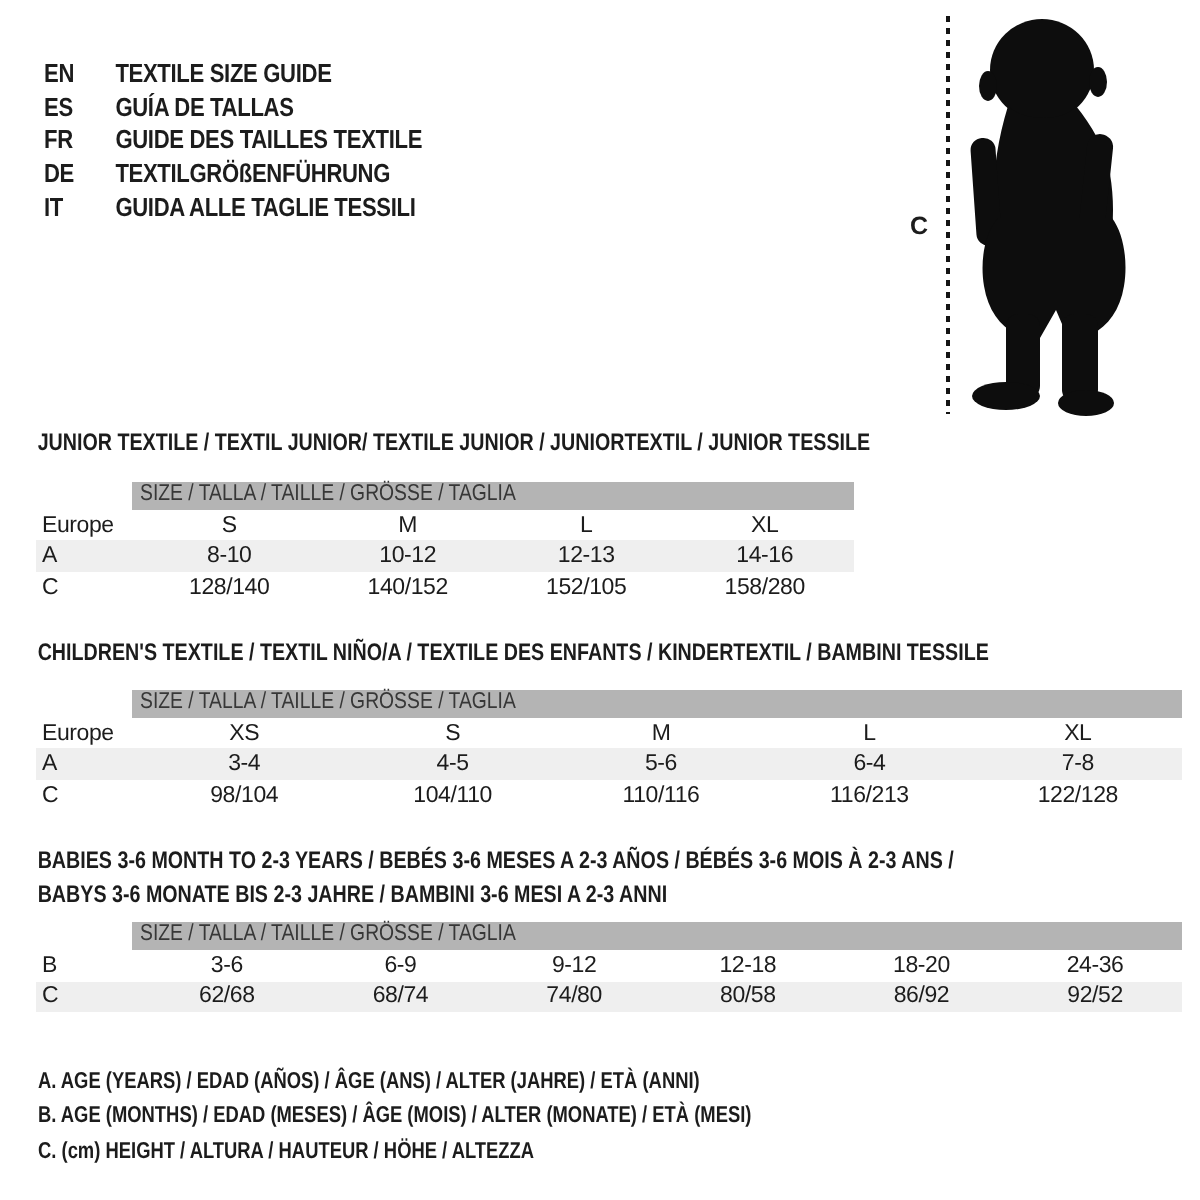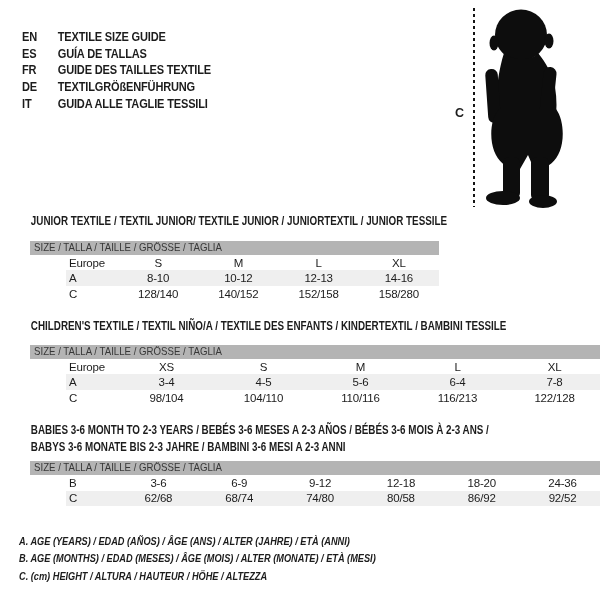--- a/index.html
+++ b/index.html
@@ -14,38 +14,38 @@
   .lang-row{display:flex;height:16.8px;align-items:center;
     font-weight:bold;font-size:13px;letter-spacing:-0.2px;
     transform:scaleX(0.85);transform-origin:0 50%;white-space:nowrap;}
   .lang-code{width:42px;flex:0 0 42px;}
   
   .measure-line{position:absolute;left:473px;top:8px;width:2.4px;height:199px;
     background:repeating-linear-gradient(to bottom,#141414 0 3px,transparent 3px 6px);}
   .height-label{position:absolute;left:455px;top:106px;font-weight:bold;font-size:12.5px;}
   .baby-svg{position:absolute;left:482px;top:9px;width:92px;height:200px;}
   
-  .sec{position:absolute;left:30px;}
+  .sec{position:absolute;left:18px;}
   .sec0{top:213px;width:409px;}
   .sec1{top:318px;width:573px;}
   .sec2{top:422px;width:573px;}
   .sec-title{font-weight:bold;font-size:12px;line-height:17.2px;white-space:nowrap;
     transform:scaleX(0.82);transform-origin:0 0;padding-left:1px;}
   .sec0 .tablebox{margin-top:11px;}
   .sec1 .tablebox{margin-top:10px;}
   .sec2 .tablebox{margin-top:5px;}
   .sizebar{height:13.5px;background:#b4b4b4;color:#373737;
-    font-size:11.5px;line-height:13.5px;padding-left:4px;white-space:nowrap;}
+    font-size:11.5px;line-height:13.5px;padding-left:4px;white-space:nowrap;margin-left:48px;}
   .sizebar span{display:inline-block;transform:scaleX(0.84);transform-origin:0 50%;}
-  .trow{display:flex;height:15.6px;align-items:center;font-size:11.5px;letter-spacing:-0.2px;margin-left:36px;}
+  .trow{display:flex;height:15.6px;align-items:center;font-size:11.5px;letter-spacing:-0.2px;}
   .trow.shaded{background:#efefef;}
   .rlabel{flex:0 0 52px;width:52px;padding-left:3px;box-sizing:border-box;}
   .cell{flex:1;text-align:center;}
   
-  .footnotes{position:absolute;left:19px;top:533px;font-style:italic;}
+  .footnotes{position:absolute;left:19px;top:533px;}
   .fnote{font-weight:bold;font-size:11.5px;line-height:17.4px;white-space:nowrap;
     transform:scaleX(0.8);transform-origin:0 0;}
 </style>
 </head>
 <body>
 
 <div class="lang-block">
   <div class="lang-row">
     <span class="lang-code">EN</span>
     <span class="lang-text">TEXTILE SIZE GUIDE</span>
@@ -101,21 +101,21 @@
         <div class="rlabel">A</div>
         <div class="cell">8-10</div>
         <div class="cell">10-12</div>
         <div class="cell">12-13</div>
         <div class="cell">14-16</div>
       </div>
       <div class="trow">
         <div class="rlabel">C</div>
         <div class="cell">128/140</div>
         <div class="cell">140/152</div>
-        <div class="cell">152/158</div>
+        <div class="cell">152/105</div>
         <div class="cell">158/280</div>
       </div>
     </div>
   </section>
 <section class="sec sec1">
     <div class="sec-title">CHILDREN'S TEXTILE / TEXTIL NIÑO/A / TEXTILE DES ENFANTS / KINDERTEXTIL / BAMBINI TESSILE</div>
     <div class="tablebox">
       <div class="sizebar"><span>SIZE / TALLA / TAILLE / GRÖSSE / TAGLIA</span></div>
       <div class="trow">
         <div class="rlabel">Europe</div>

